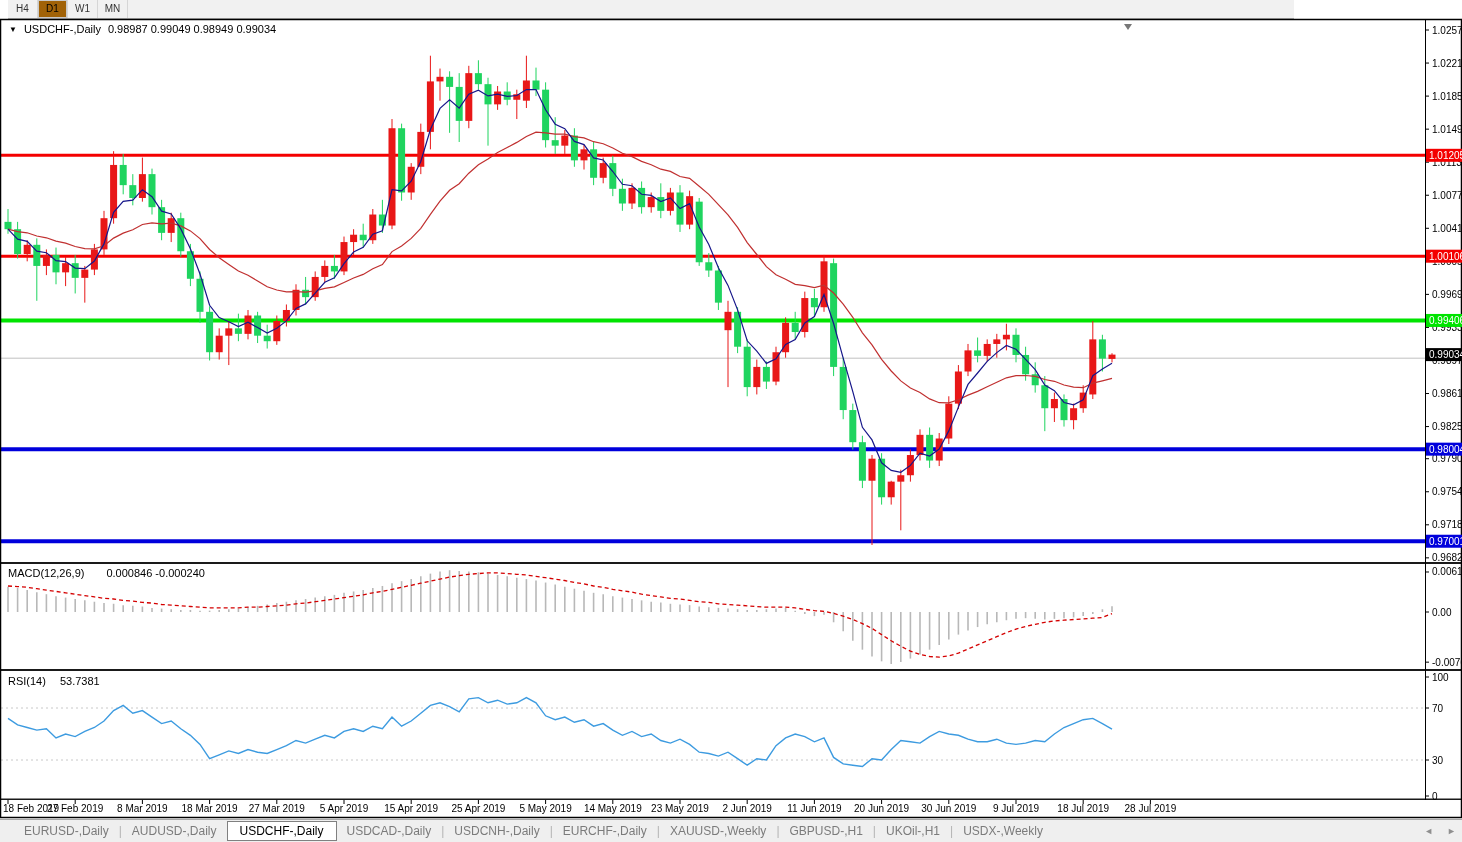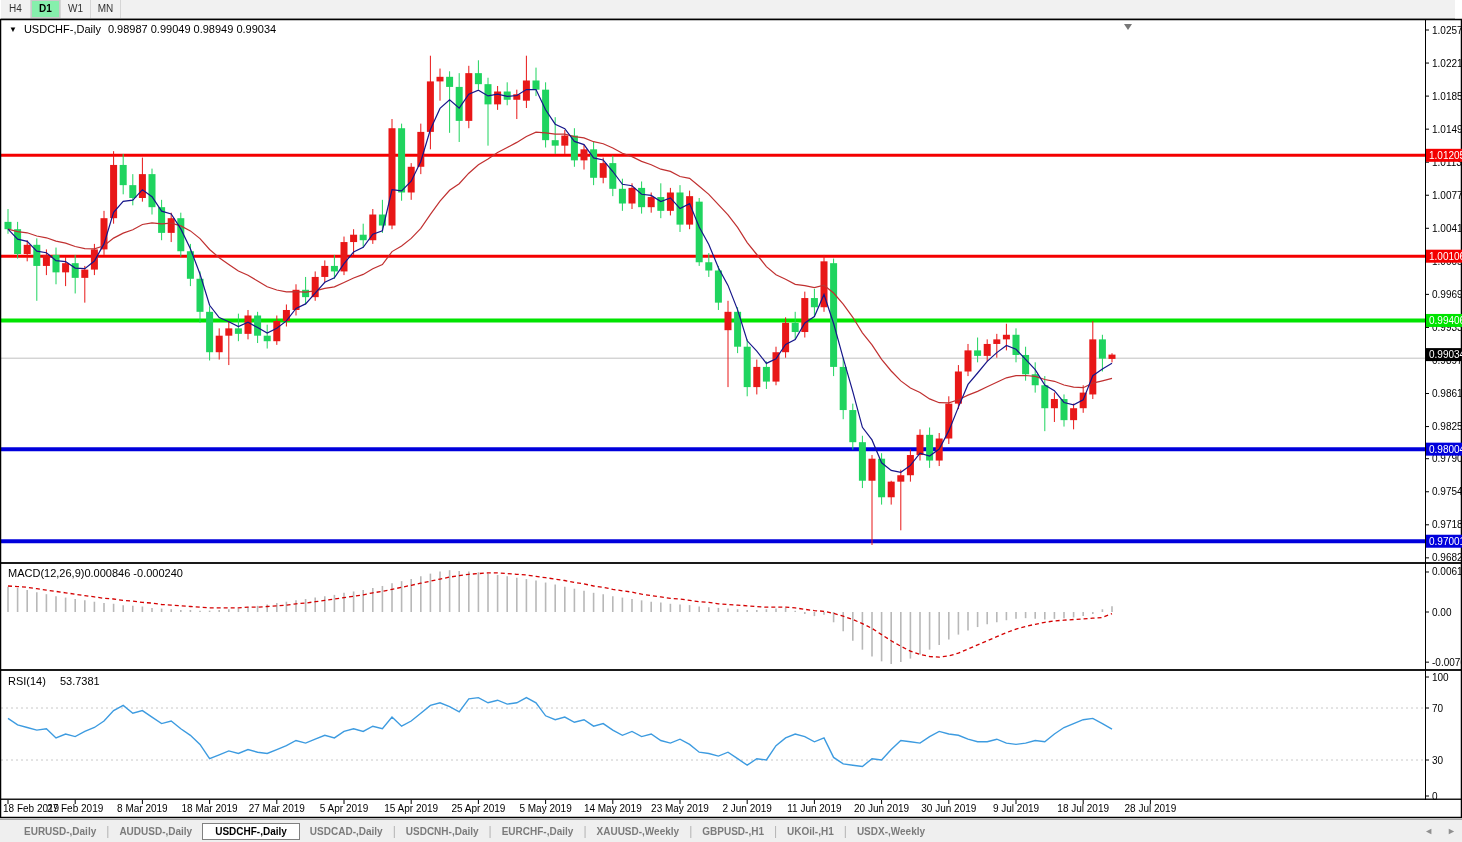--- a/index.html
+++ b/index.html
@@ -1,34 +1,34 @@
 <!DOCTYPE html>
 <html><head>
 <meta charset="utf-8">
 <style>
   html,body{margin:0;padding:0;background:#ffffff;width:1462px;height:842px;overflow:hidden;
     font-family:"Liberation Sans", sans-serif;-webkit-font-smoothing:none;}
   #stage{position:relative;width:1462px;height:842px;background:#fff;}
   
-  #toolbar{position:absolute;left:1px;top:0;width:1454px;height:18px;background:#f1f1f1;
+  #toolbar{position:absolute;left:8px;top:0;width:1286px;height:18px;background:#f1f1f1;
     border-bottom:1px solid #b5b5b5;display:flex;align-items:center;}
   .tf-btn{width:29px;height:18px;line-height:18px;text-align:center;font-size:10px;color:#333;
     border-right:1px solid #d6d6d6;cursor:default;background:#f1f1f1;}
-  .tf-btn.active{background:#86efac;box-shadow:inset 0 0 0 1px #c9c9c9;color:#000;font-weight:bold;}
+  .tf-btn.active{background:#a16207;box-shadow:inset 0 0 0 1px #c9c9c9;color:#000;}
   
   #chart-title{position:absolute;left:9px;top:23px;font-size:11px;color:#000;display:flex;align-items:center;gap:7px;z-index:5;}
   #chart-title .dd{font-size:8px;color:#000;}
-  #macd-label{position:absolute;left:8px;top:567px;font-size:11px;color:#000;z-index:5;display:flex;gap:0;}
+  #macd-label{position:absolute;left:8px;top:567px;font-size:11px;color:#000;z-index:5;display:flex;gap:22px;}
   #rsi-label{position:absolute;left:8px;top:675px;font-size:11px;color:#000;z-index:5;display:flex;gap:14px;}
   svg{position:absolute;left:0;top:0;}
   svg text{font-family:"Liberation Sans", sans-serif;}
   
   #tab-bar{position:absolute;left:0;top:819px;width:1462px;height:23px;background:#efefef;
     border-top:1px solid #a8a8a8;display:flex;align-items:center;padding-left:14px;box-sizing:border-box;}
-  .tab{font-size:10px;color:#7b7b7b;padding:2px 10px;white-space:nowrap;cursor:default;font-weight:bold;}
+  .tab{font-size:12px;color:#7b7b7b;padding:2px 10px;white-space:nowrap;cursor:default;}
   .tab.active{background:#ffffff;border:1px solid #808080;color:#000;padding:2px 12px;}
   .tab-sep{color:#b4b4b4;font-size:12px;}
   #tab-nav{position:absolute;right:6px;top:819px;height:23px;display:flex;align-items:center;gap:14px;
     color:#8f8f8f;font-size:9px;}
   #tab-nav span{cursor:default;}
 </style>
 </head>
 <body>
 
 <div id="stage">

